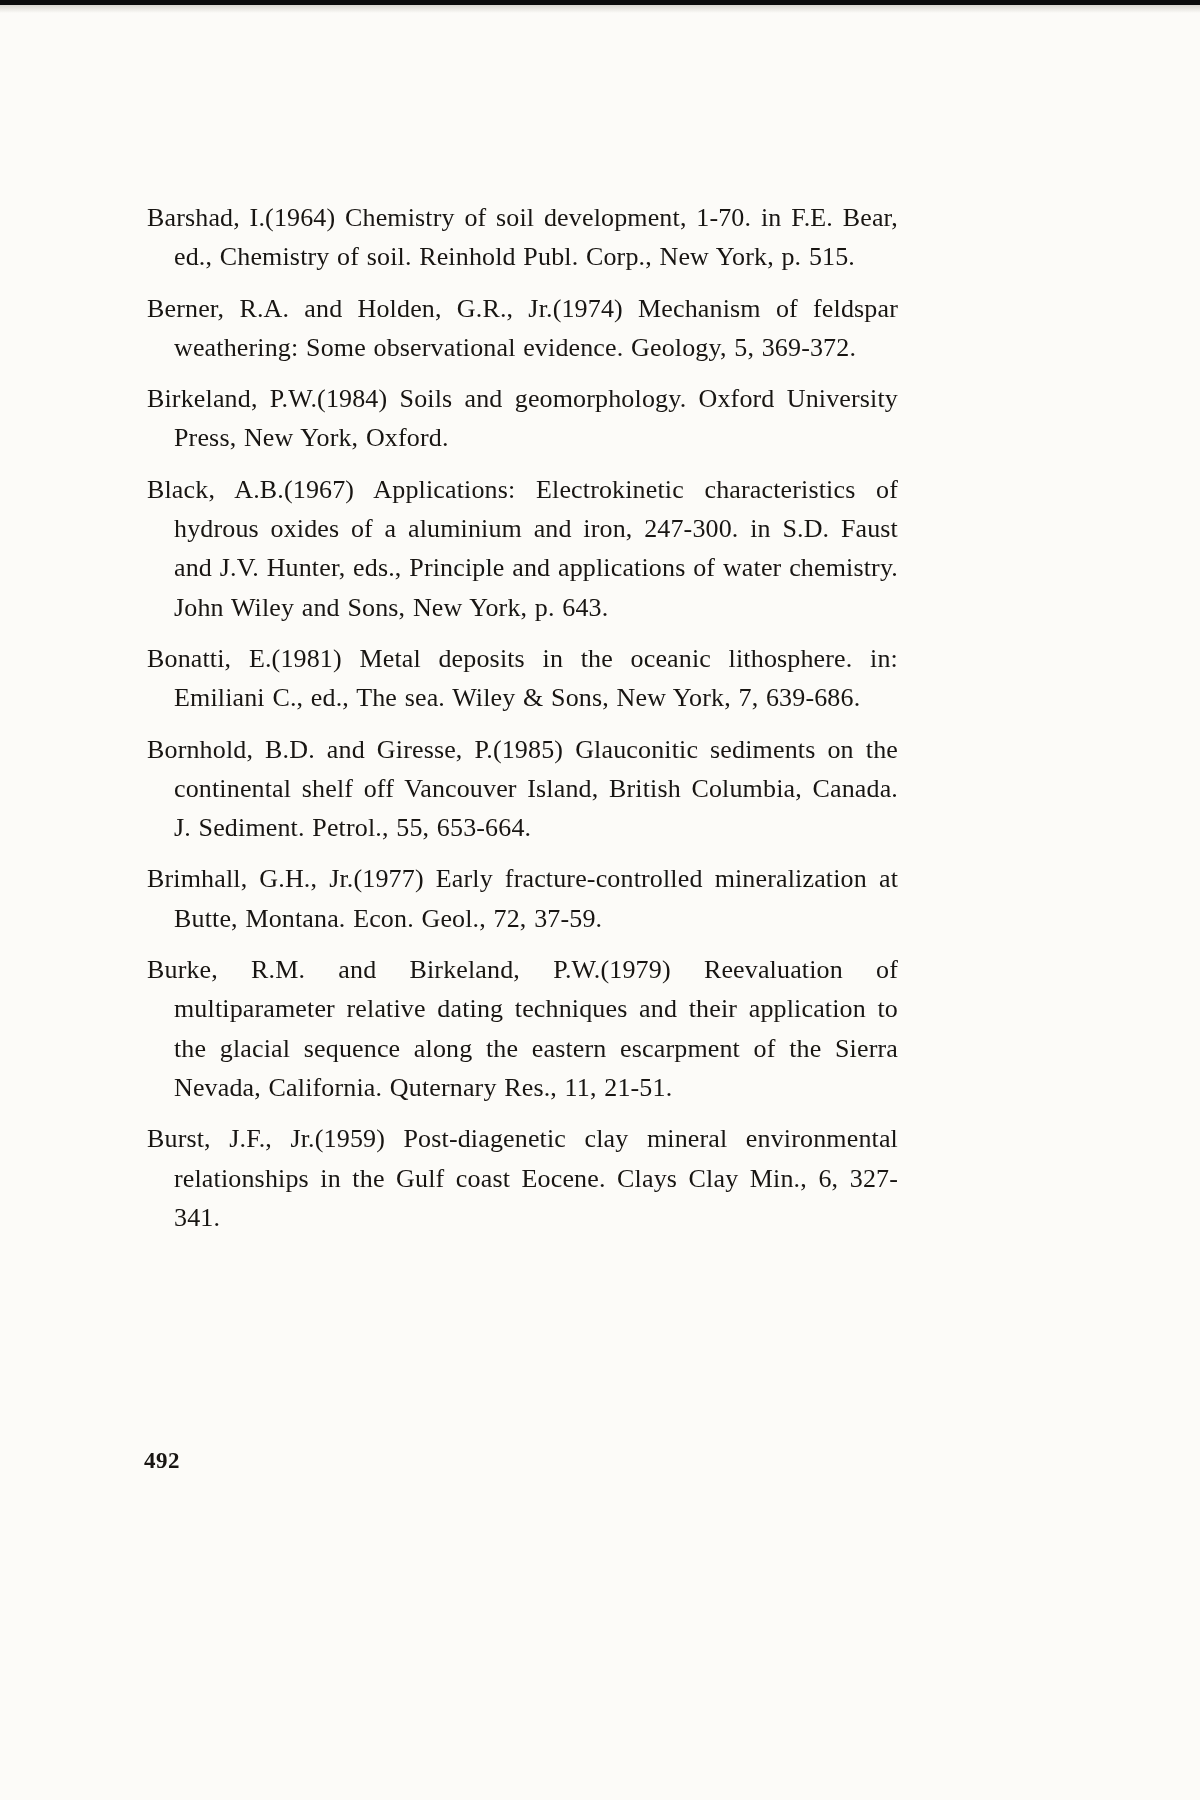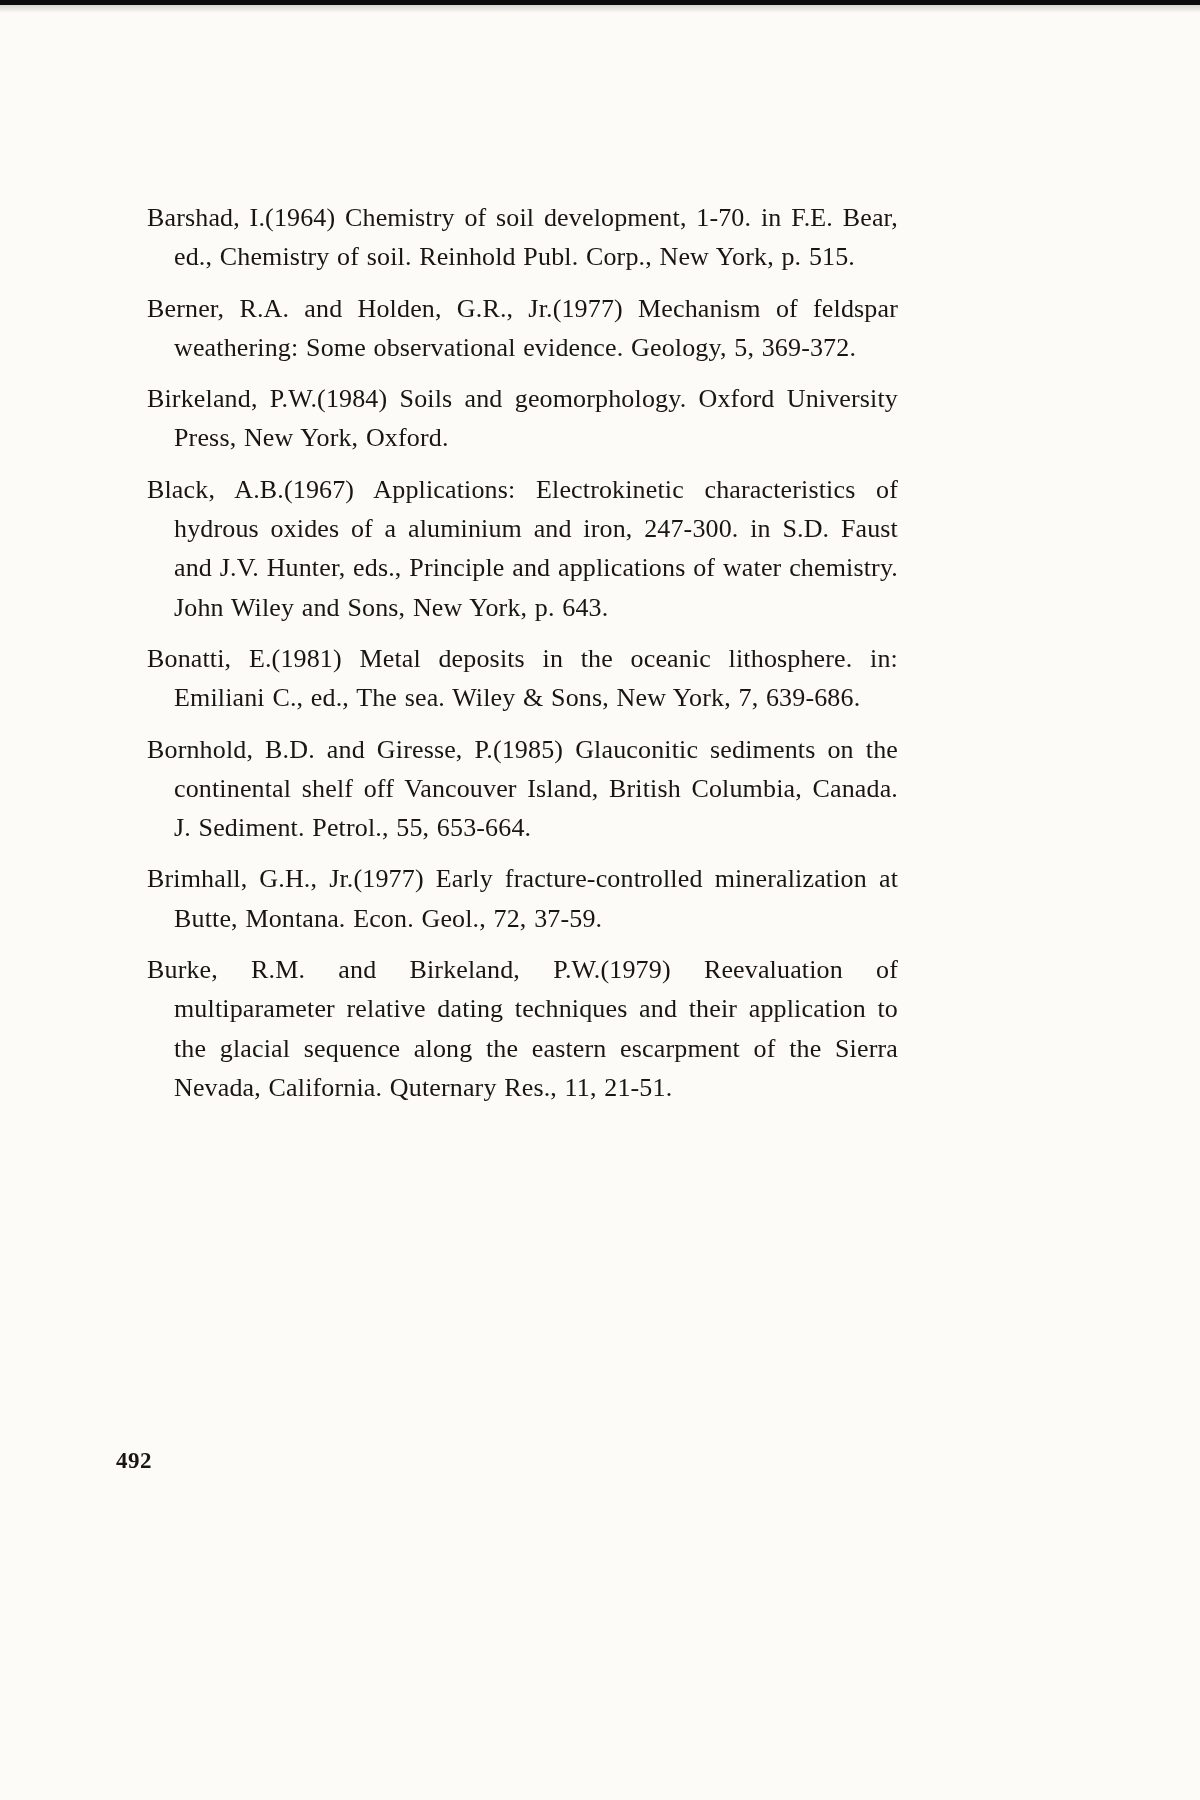--- a/index.html
+++ b/index.html
@@ -47,41 +47,42 @@
     font-size: 26px;
     line-height: 39.3px;
     text-align: justify;
     padding-left: 27px;
     text-indent: -27px;
     letter-spacing: 0.15px;
     word-spacing: 1px;
   }
   .page-number {
     position: absolute;
-    left: 116px;
+    left: 144px;
     top: 1448px;
     font-size: 23px;
     font-weight: bold;
     letter-spacing: 0.5px;
     color: #181512;
     text-align: right;
   }
 </style>
 </head>
 <body>
 
 <div class="page">
   <div class="scan-edge-top"></div>
   <div class="scan-edge-top-fade"></div>
 
   <div class="content">
     <p class="ref">Barshad, I.(1964) Chemistry of soil development, 1-70. in F.E. Bear, ed., Chemistry of soil. Reinhold Publ. Corp., New York, p. 515.</p>
-    <p class="ref">Berner, R.A. and Holden, G.R., Jr.(1977) Mechanism of feldspar weathering: Some observational evidence. Geology, 5, 369-372.</p>
+    <p class="ref">Berner, R.A. and Holden, G.R., Jr.(1974) Mechanism of feldspar weathering: Some observational evidence. Geology, 5, 369-372.</p>
     <p class="ref">Birkeland, P.W.(1984) Soils and geomorphology. Oxford University Press, New York, Oxford.</p>
     <p class="ref">Black, A.B.(1967) Applications: Electrokinetic characteristics of hydrous oxides of a aluminium and iron, 247-300. in S.D. Faust and J.V. Hunter, eds., Principle and applications of water chemistry. John Wiley and Sons, New York, p. 643.</p>
     <p class="ref">Bonatti, E.(1981) Metal deposits in the oceanic lithosphere. in: Emiliani C., ed., The sea. Wiley &amp; Sons, New York, 7, 639-686.</p>
     <p class="ref">Bornhold, B.D. and Giresse, P.(1985) Glauconitic sediments on the continental shelf off Vancouver Island, British Columbia, Canada. J. Sediment. Petrol., 55, 653-664.</p>
     <p class="ref">Brimhall, G.H., Jr.(1977) Early fracture-controlled mineralization at Butte, Montana. Econ. Geol., 72, 37-59.</p>
     <p class="ref">Burke, R.M. and Birkeland, P.W.(1979) Reevaluation of multiparameter relative dating techniques and their application to the glacial sequence along the eastern escarpment of the Sierra Nevada, California. Quternary Res., 11, 21-51.</p>
+    <p class="ref">Burst, J.F., Jr.(1959) Post-diagenetic clay mineral environmental relationships in the Gulf coast Eocene. Clays Clay Min., 6, 327-341.</p>
   </div>
 
   <div class="page-number">492</div>
 </div>
 
 </body></html>

